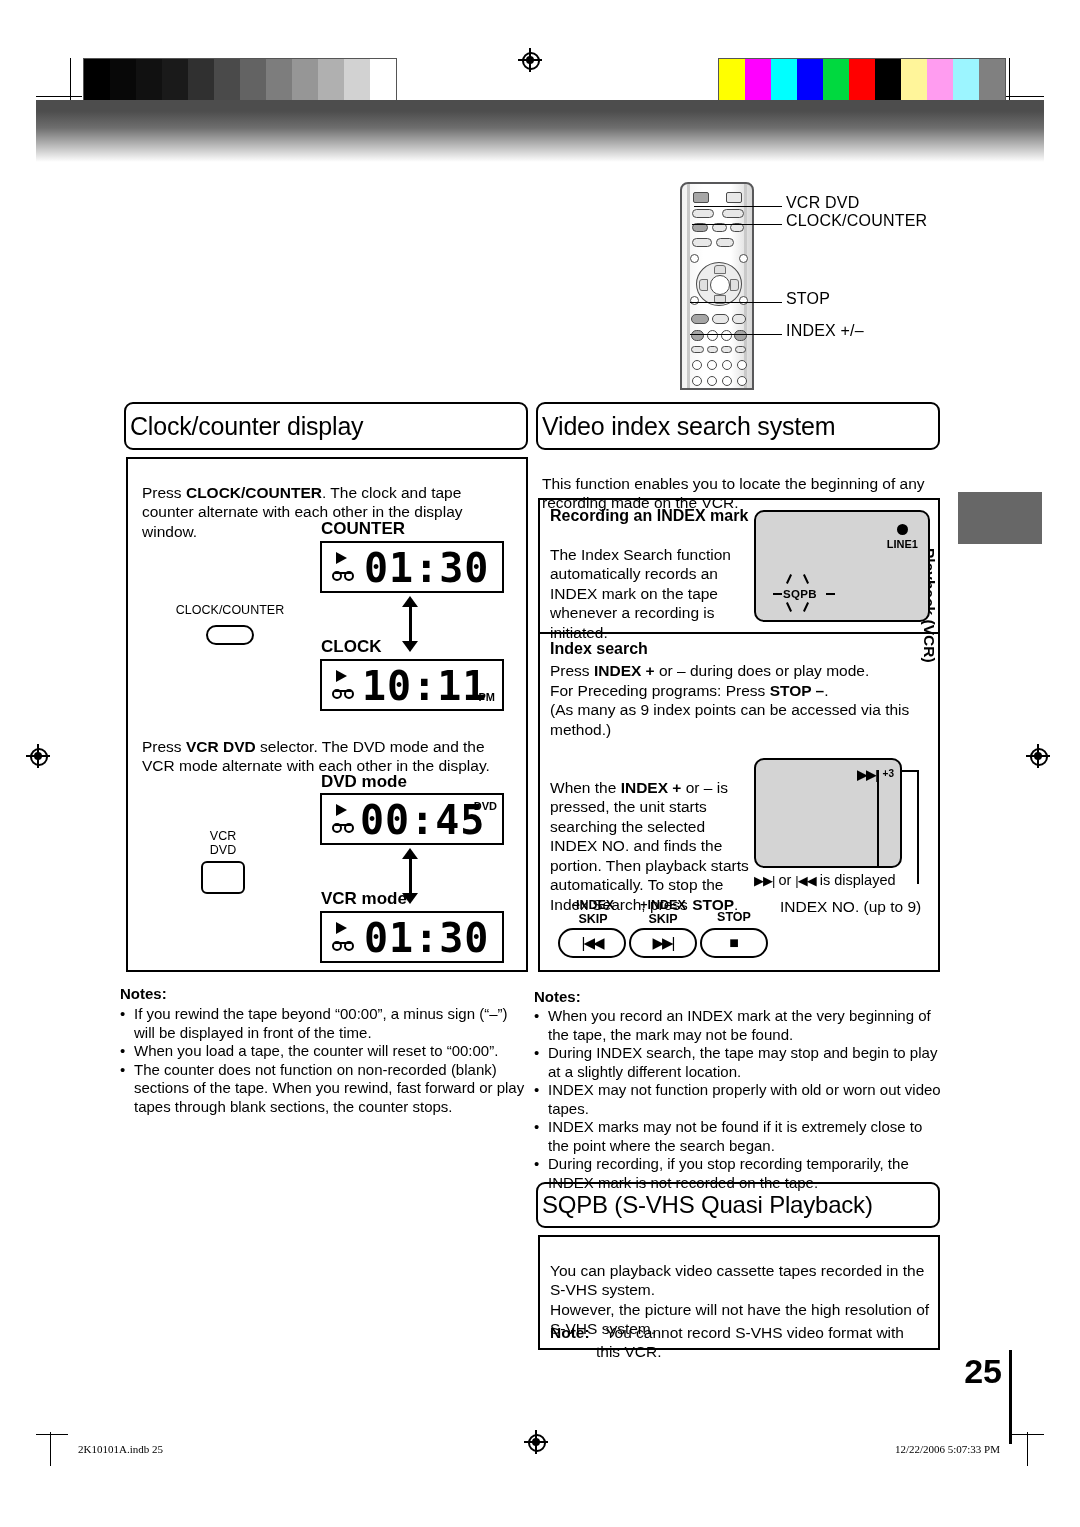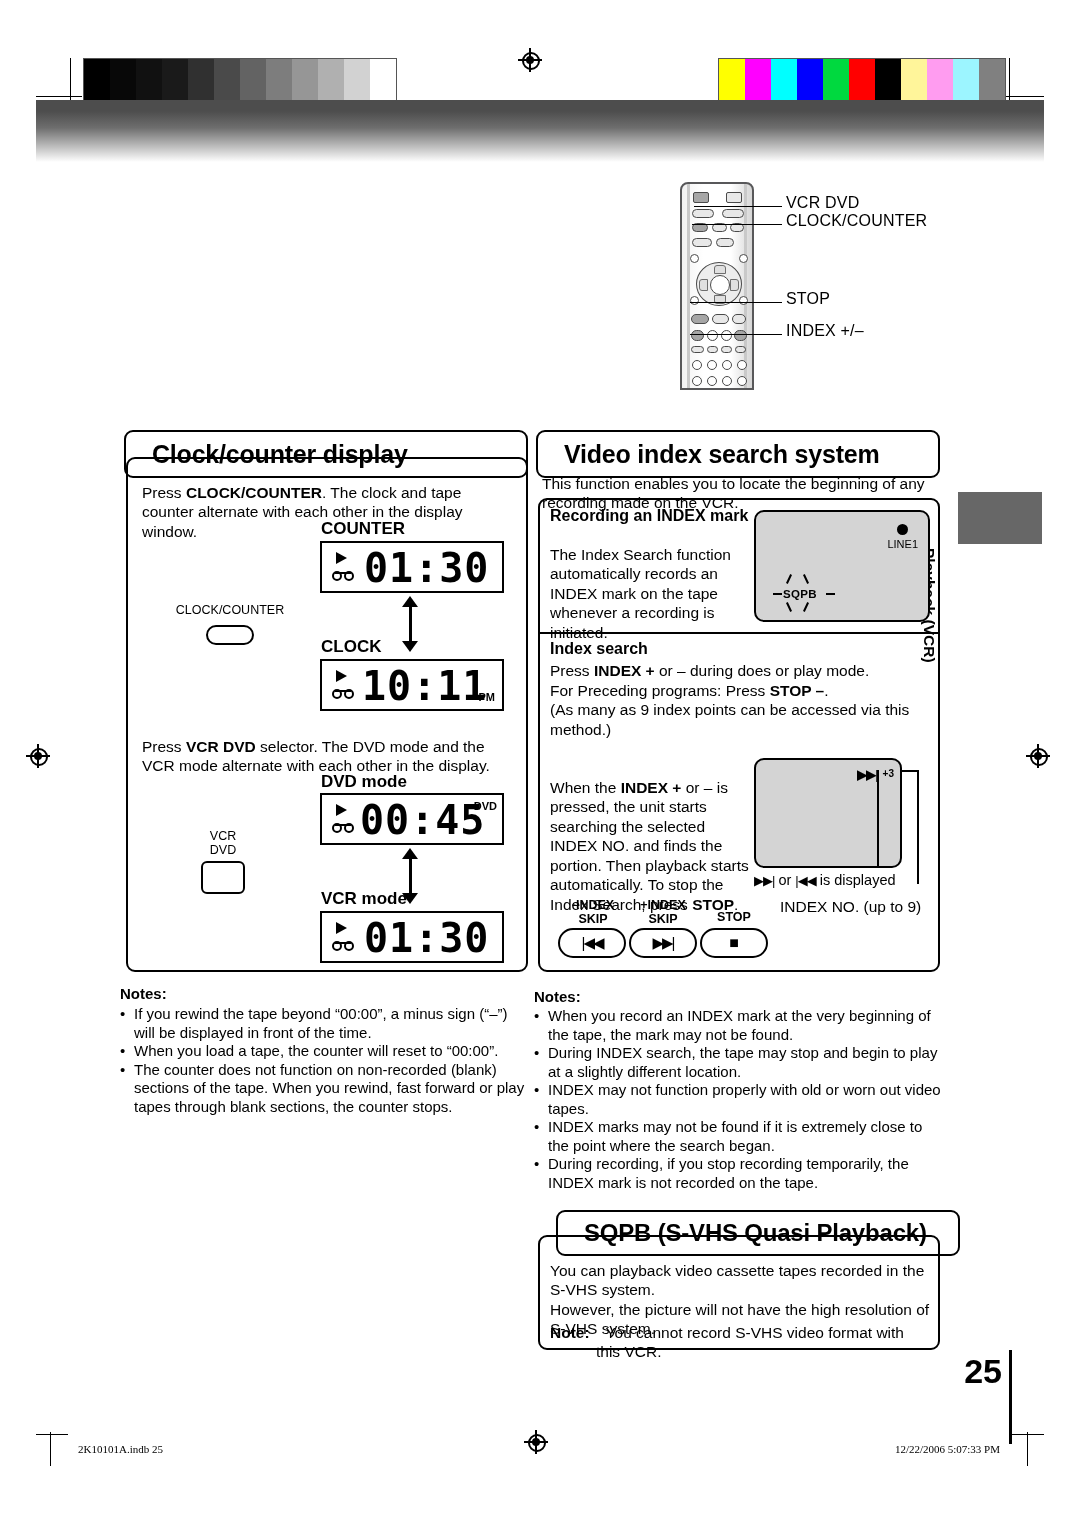--- a/index.html
+++ b/index.html
@@ -86,32 +86,31 @@
     position: absolute; font-size: 16px; letter-spacing: .2px; white-space: nowrap;
   }
 
   
   .section-header {
     position: absolute;
     border: 2px solid #000;
     border-radius: 9px;
     box-sizing: border-box;
     display: flex; align-items: center;
-    padding-left: 26px;
-    font-weight: bold;
+    padding-left: 4px;
+    font-weight: normal;
     font-size: 25px;
     letter-spacing: -0.2px;
-    margin-top: 28px;
   }
 
   
   .panel {
     position: absolute;
     border: 2px solid #000;
-    border-radius: 9px;
+    border-radius: 0;
     box-sizing: border-box;
   }
   .para { position:absolute; font-size: 15.5px; line-height: 19.5px; }
   .para b { font-weight: bold; }
 
   
   .vfd {
     position: absolute;
     border: 2px solid #000;
     background: #fff;
@@ -158,21 +157,21 @@
   }
   .btn-sq-out {
     position:absolute; border: 2.5px solid #000; border-radius: 6px; box-sizing:border-box; background:#fff;
   }
 
   
   .tvscreen {
     position:absolute; background:#d4d4d4; border: 2.5px solid #000; border-radius: 10px; box-sizing:border-box;
   }
   .tv-dot { position:absolute; width: 11px; height: 11px; background:#000; border-radius:50%; }
-  .tv-caption { position:absolute; font-size: 11px; font-weight: 400; }
+  .tv-caption { position:absolute; font-size: 11px; font-weight: 700; }
   .idx-burst { position:absolute; font-size: 11.5px; font-weight:600; letter-spacing:.3px; }
   .burst-ray { position:absolute; background:#000; width:2px; }
 
   .divider { position:absolute; background:#000; height: 2px; }
 
   .notes-head { position:absolute; font-weight:bold; font-size: 15px; }
   .notes-list { position:absolute; font-size: 15px; line-height: 18.5px; }
   .notes-list .bullet-row { display: table; width: 100%; margin-bottom: 0px; }
   .notes-list .bullet { display: table-cell; width: 14px; vertical-align: top; }
   .notes-list .txt { display: table-cell; vertical-align: top; }
@@ -501,21 +500,21 @@
     <div class="bullet-row">
       <span class="bullet">•</span>
       <span class="txt">INDEX marks may not be found if it is extremely close to the point where the search began.</span>
     </div>
     <div class="bullet-row">
       <span class="bullet">•</span>
       <span class="txt">During recording, if you stop recording temporarily, the INDEX mark is not recorded on the tape.</span>
     </div>
   </div>
 
-<div class="section-header" style="left:556px; top:1182px; width:404px; height:46px; font-size:24px;">SQPB (S-VHS Quasi Playback)</div>
+<div class="section-header" style="left:536px; top:1182px; width:404px; height:46px; font-size:24px;">SQPB (S-VHS Quasi Playback)</div>
 
 <div class="panel" style="left:538px; top:1235px; width:402px; height:115px;">
   <p class="para" style="left:10px; top:8px; width:380px;">You can playback video cassette tapes recorded in the S-VHS system.</p>
   <p class="para" style="left:10px; top:47px; width:380px;">However, the picture will not have the high resolution of S-VHS system.</p>
   <div style="position:absolute; left:10px; top:86px; width:382px; font-size:15.5px; line-height:19px;">
     <b style="float:left; margin-right:16px;">Note:</b>
     <span style="display:block; margin-left:46px;">You cannot record S-VHS video format with this VCR.</span>
   </div>
 </div>
 

